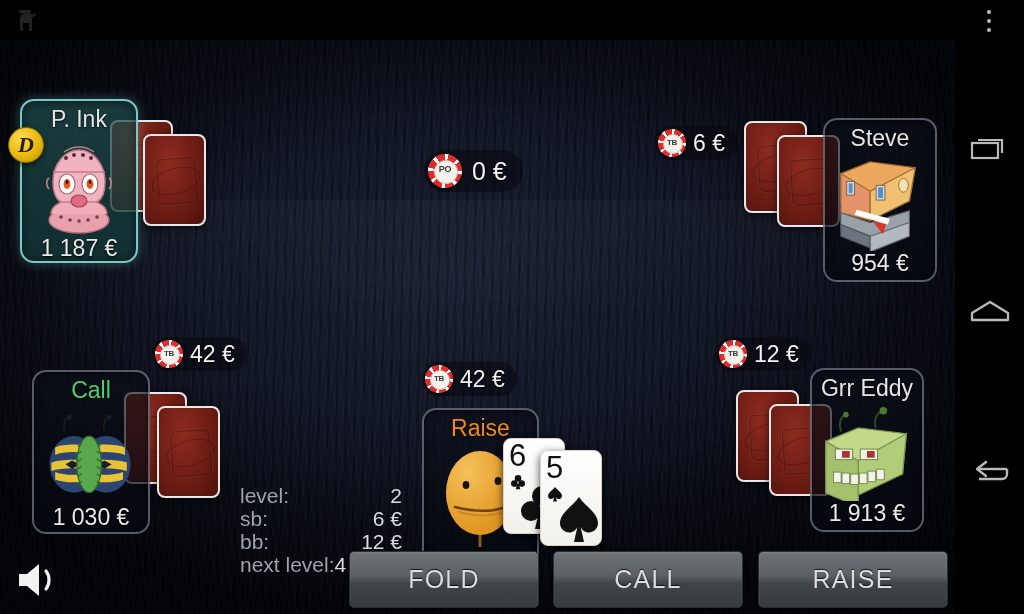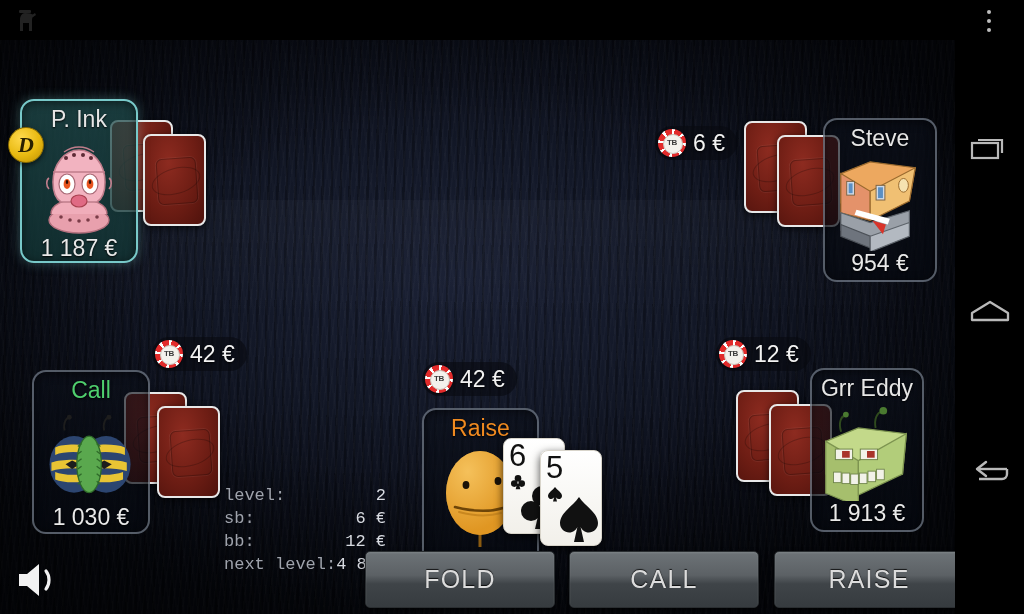--- a/index.html
+++ b/index.html
@@ -177,36 +177,35 @@
   .chip.pot b { top:9px; font-size:9px; }
   .bet-amt {
     color:#f2f2f2; font-size:23px; line-height:24px; white-space:nowrap;
     text-shadow:0 1px 2px rgba(0,0,0,.9);
   }
   #pot { height:42px; border-radius:21px; padding:0 16px 0 4px; gap:10px; }
   #pot .bet-amt { font-size:25px; }
 
   
   #level-info {
-    position:absolute; left:224px; top:444px; width:162px; z-index:5;
-    color:#b9bcc4; font-size:17px; line-height:23px;font-family:Liberation Mono, monospace;
+    position:absolute; left:240px; top:444px; width:162px; z-index:5;
+    color:#b9bcc4; font-size:21px; line-height:23px;
   }
   #level-info .row { display:flex; justify-content:space-between; white-space:nowrap; }
   #level-info .k { color:#9fa3ac; }
   #level-info .v { color:#d8dbe1; }
 
   
   #actionbar { position:absolute; left:0; bottom:0; width:955px; height:69px; z-index:20; }
   .act-btn {
     position:absolute; bottom:6px; height:57px; border-radius:5px;
     background:linear-gradient(180deg, #6d7377 0%, #5c6165 42%, #3f4448 58%, #363b3f 100%);
     border:1px solid #2a2e31;
     display:flex; align-items:center; justify-content:center;
     box-shadow:0 1px 2px rgba(255,255,255,.12) inset, 0 2px 5px rgba(0,0,0,.6);
-    margin-left:16px;
   }
   .act-btn span {
     color:#dcdcdc; font-size:25px; letter-spacing:1.2px;
     text-shadow:0 -1px 1px rgba(0,0,0,.8);
   }
   #btn-fold  { left:349px; width:190px; }
   #btn-call  { left:553px; width:190px; }
   #btn-raise { left:758px; width:190px; }
 
   
@@ -256,20 +255,26 @@
         <path d="M17 3L8 10l9 7" fill="none" stroke="#b9b9b9" stroke-width="2.4" stroke-linejoin="round" stroke-linecap="round"></path>
       </svg>
     </div>
   </div>
 
   <div id="table">
     <div id="felt-texture"></div>
     <div id="felt-shade"></div>
     <div id="felt-vig"></div>
 
+    <div id="pot" class="bet" style="left:424px; top:110px;">
+      <div class="chip pot">
+        <b>PO</b>
+      </div>
+      <span class="bet-amt">0 €</span>
+    </div>
 
     <div class="seat">
       <div class="hole">
         <div class="cardback" style="left:110px; top:80px;">
             <i></i>
           </div>
         <div class="cardback" style="left:143px; top:94px;">
             <i></i>
           </div>
       </div>

